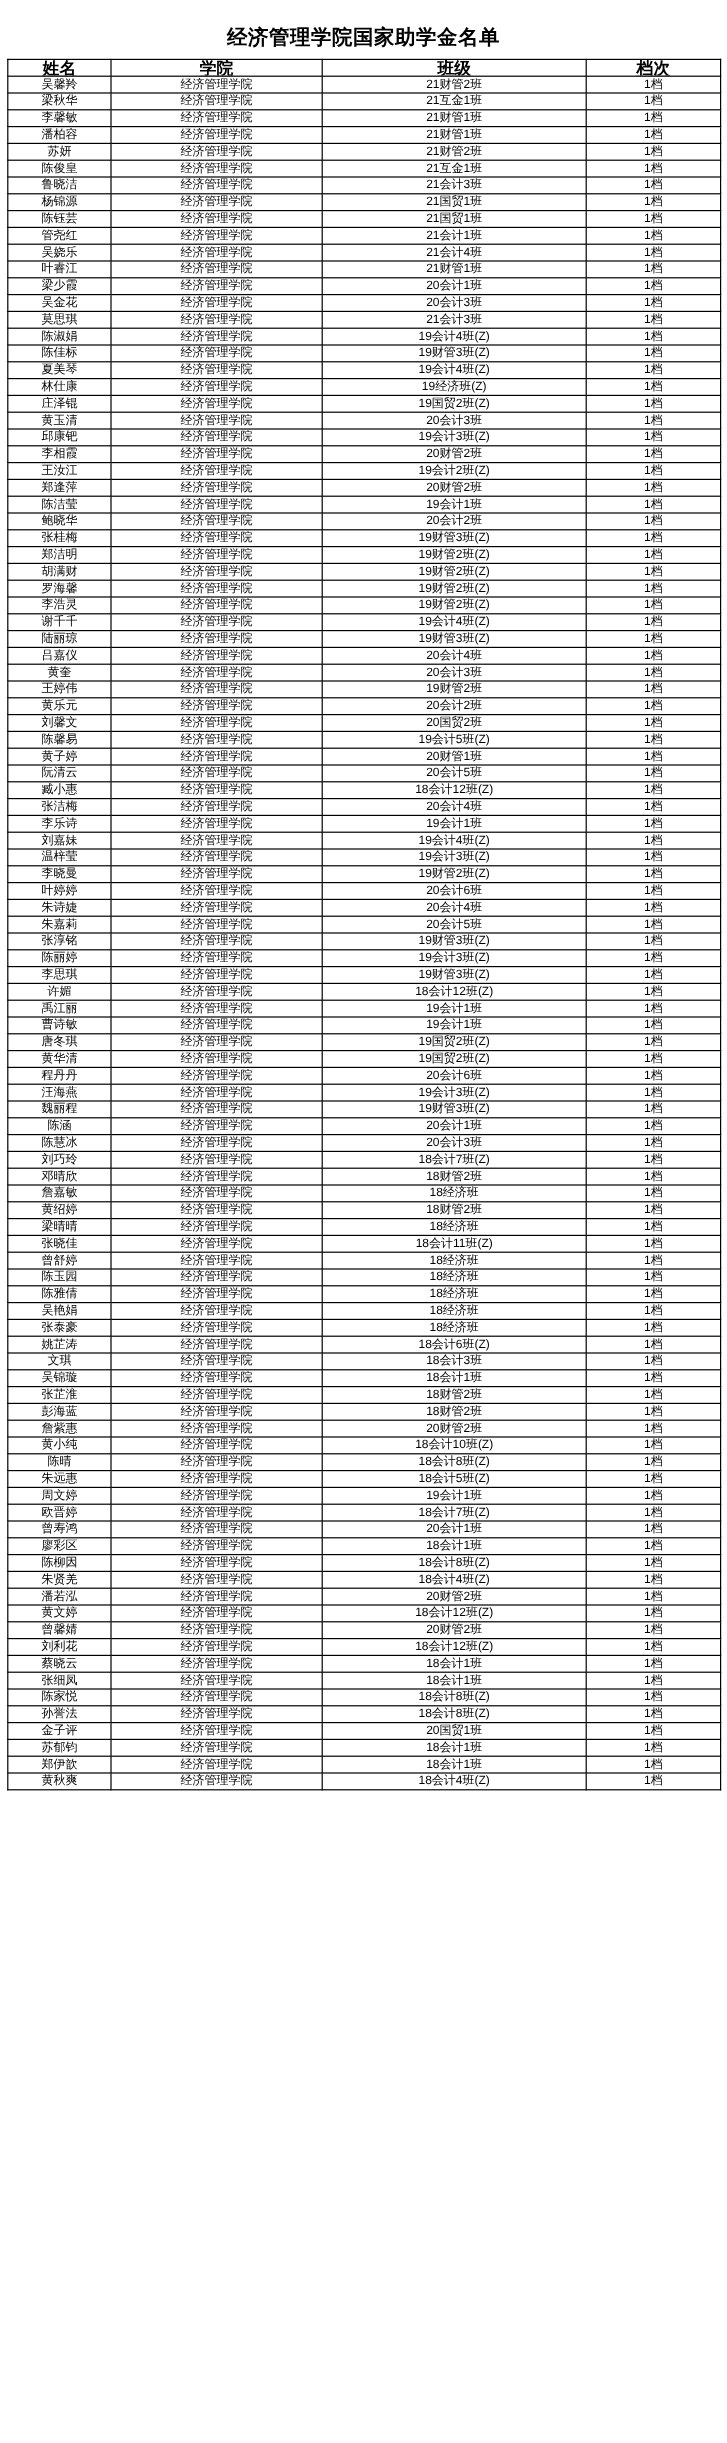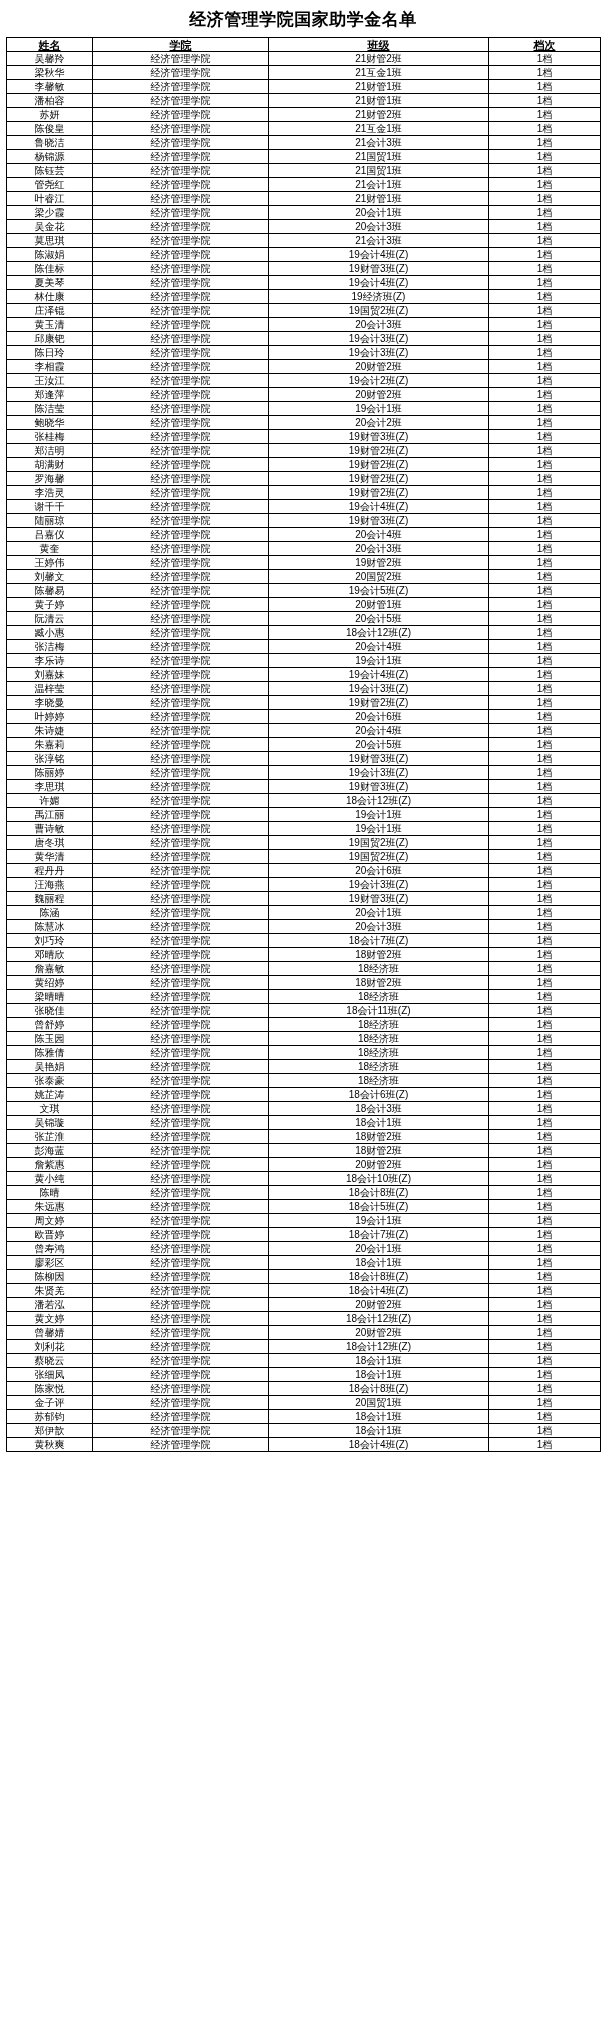--- a/index.html
+++ b/index.html
@@ -8,21 +8,21 @@
     background: #ffffff;
   }
   body {
     width: 606px;
     font-family: "Liberation Sans", sans-serif;
     color: #000000;
   }
   .page {
     width: 606px;
     box-sizing: border-box;
-    padding: 4px 6px 6px 6px;
+    padding: 16px 6px 6px 6px;
   }
   .doc-title {
     text-align: center;
     font-size: 17px;
     font-weight: bold;
     letter-spacing: 0.5px;
     margin: 4px 0 6px 0;
     font-family: "Liberation Serif", serif;
   }
   table.roster {
@@ -36,21 +36,21 @@
     line-height: 12px;
     height: 13px;
     padding: 0;
     text-align: center;
     vertical-align: middle;
     white-space: nowrap;
     overflow: hidden;
   }
   table.roster th {
     font-weight: bold;
-    font-size: 11px;
+    font-size: 14px;
     text-decoration: underline;
   }
   col.c-name  { width: 86px; }
   col.c-col   { width: 176px; }
   col.c-class { width: 220px; }
   col.c-level { width: 112px; }
 </style>
 </head>
 <body>
 
@@ -127,20 +127,26 @@
           <td>21国贸1班</td>
           <td>1档</td>
         </tr>
         <tr>
           <td>管尧红</td>
           <td>经济管理学院</td>
           <td>21会计1班</td>
           <td>1档</td>
         </tr>
         <tr>
+          <td>吴娆乐</td>
+          <td>经济管理学院</td>
+          <td>21会计4班</td>
+          <td>1档</td>
+        </tr>
+        <tr>
           <td>叶睿江</td>
           <td>经济管理学院</td>
           <td>21财管1班</td>
           <td>1档</td>
         </tr>
         <tr>
           <td>梁少霞</td>
           <td>经济管理学院</td>
           <td>20会计1班</td>
           <td>1档</td>
@@ -193,465 +199,471 @@
           <td>20会计3班</td>
           <td>1档</td>
         </tr>
         <tr>
           <td>邱康钯</td>
           <td>经济管理学院</td>
           <td>19会计3班(Z)</td>
           <td>1档</td>
         </tr>
         <tr>
-          <td>陈日玲</td>
+          <td>李相霞</td>
+          <td>经济管理学院</td>
+          <td>20财管2班</td>
+          <td>1档</td>
+        </tr>
+        <tr>
+          <td>王汝江</td>
+          <td>经济管理学院</td>
+          <td>19会计2班(Z)</td>
+          <td>1档</td>
+        </tr>
+        <tr>
+          <td>郑逢萍</td>
+          <td>经济管理学院</td>
+          <td>20财管2班</td>
+          <td>1档</td>
+        </tr>
+        <tr>
+          <td>陈洁莹</td>
+          <td>经济管理学院</td>
+          <td>19会计1班</td>
+          <td>1档</td>
+        </tr>
+        <tr>
+          <td>鲍晓华</td>
+          <td>经济管理学院</td>
+          <td>20会计2班</td>
+          <td>1档</td>
+        </tr>
+        <tr>
+          <td>张桂梅</td>
+          <td>经济管理学院</td>
+          <td>19财管3班(Z)</td>
+          <td>1档</td>
+        </tr>
+        <tr>
+          <td>郑洁明</td>
+          <td>经济管理学院</td>
+          <td>19财管2班(Z)</td>
+          <td>1档</td>
+        </tr>
+        <tr>
+          <td>胡满财</td>
+          <td>经济管理学院</td>
+          <td>19财管2班(Z)</td>
+          <td>1档</td>
+        </tr>
+        <tr>
+          <td>罗海馨</td>
+          <td>经济管理学院</td>
+          <td>19财管2班(Z)</td>
+          <td>1档</td>
+        </tr>
+        <tr>
+          <td>李浩灵</td>
+          <td>经济管理学院</td>
+          <td>19财管2班(Z)</td>
+          <td>1档</td>
+        </tr>
+        <tr>
+          <td>谢千千</td>
+          <td>经济管理学院</td>
+          <td>19会计4班(Z)</td>
+          <td>1档</td>
+        </tr>
+        <tr>
+          <td>陆丽琼</td>
+          <td>经济管理学院</td>
+          <td>19财管3班(Z)</td>
+          <td>1档</td>
+        </tr>
+        <tr>
+          <td>吕嘉仪</td>
+          <td>经济管理学院</td>
+          <td>20会计4班</td>
+          <td>1档</td>
+        </tr>
+        <tr>
+          <td>黄奎</td>
+          <td>经济管理学院</td>
+          <td>20会计3班</td>
+          <td>1档</td>
+        </tr>
+        <tr>
+          <td>王婷伟</td>
+          <td>经济管理学院</td>
+          <td>19财管2班</td>
+          <td>1档</td>
+        </tr>
+        <tr>
+          <td>黄乐元</td>
+          <td>经济管理学院</td>
+          <td>20会计2班</td>
+          <td>1档</td>
+        </tr>
+        <tr>
+          <td>刘馨文</td>
+          <td>经济管理学院</td>
+          <td>20国贸2班</td>
+          <td>1档</td>
+        </tr>
+        <tr>
+          <td>陈馨易</td>
+          <td>经济管理学院</td>
+          <td>19会计5班(Z)</td>
+          <td>1档</td>
+        </tr>
+        <tr>
+          <td>黄子婷</td>
+          <td>经济管理学院</td>
+          <td>20财管1班</td>
+          <td>1档</td>
+        </tr>
+        <tr>
+          <td>阮清云</td>
+          <td>经济管理学院</td>
+          <td>20会计5班</td>
+          <td>1档</td>
+        </tr>
+        <tr>
+          <td>臧小惠</td>
+          <td>经济管理学院</td>
+          <td>18会计12班(Z)</td>
+          <td>1档</td>
+        </tr>
+        <tr>
+          <td>张洁梅</td>
+          <td>经济管理学院</td>
+          <td>20会计4班</td>
+          <td>1档</td>
+        </tr>
+        <tr>
+          <td>李乐诗</td>
+          <td>经济管理学院</td>
+          <td>19会计1班</td>
+          <td>1档</td>
+        </tr>
+        <tr>
+          <td>刘嘉妹</td>
+          <td>经济管理学院</td>
+          <td>19会计4班(Z)</td>
+          <td>1档</td>
+        </tr>
+        <tr>
+          <td>温梓莹</td>
           <td>经济管理学院</td>
           <td>19会计3班(Z)</td>
           <td>1档</td>
         </tr>
         <tr>
-          <td>李相霞</td>
+          <td>李晓曼</td>
+          <td>经济管理学院</td>
+          <td>19财管2班(Z)</td>
+          <td>1档</td>
+        </tr>
+        <tr>
+          <td>叶婷婷</td>
+          <td>经济管理学院</td>
+          <td>20会计6班</td>
+          <td>1档</td>
+        </tr>
+        <tr>
+          <td>朱诗婕</td>
+          <td>经济管理学院</td>
+          <td>20会计4班</td>
+          <td>1档</td>
+        </tr>
+        <tr>
+          <td>朱嘉莉</td>
+          <td>经济管理学院</td>
+          <td>20会计5班</td>
+          <td>1档</td>
+        </tr>
+        <tr>
+          <td>张淳铭</td>
+          <td>经济管理学院</td>
+          <td>19财管3班(Z)</td>
+          <td>1档</td>
+        </tr>
+        <tr>
+          <td>陈丽婷</td>
+          <td>经济管理学院</td>
+          <td>19会计3班(Z)</td>
+          <td>1档</td>
+        </tr>
+        <tr>
+          <td>李思琪</td>
+          <td>经济管理学院</td>
+          <td>19财管3班(Z)</td>
+          <td>1档</td>
+        </tr>
+        <tr>
+          <td>许媚</td>
+          <td>经济管理学院</td>
+          <td>18会计12班(Z)</td>
+          <td>1档</td>
+        </tr>
+        <tr>
+          <td>禹江丽</td>
+          <td>经济管理学院</td>
+          <td>19会计1班</td>
+          <td>1档</td>
+        </tr>
+        <tr>
+          <td>曹诗敏</td>
+          <td>经济管理学院</td>
+          <td>19会计1班</td>
+          <td>1档</td>
+        </tr>
+        <tr>
+          <td>唐冬琪</td>
+          <td>经济管理学院</td>
+          <td>19国贸2班(Z)</td>
+          <td>1档</td>
+        </tr>
+        <tr>
+          <td>黄华清</td>
+          <td>经济管理学院</td>
+          <td>19国贸2班(Z)</td>
+          <td>1档</td>
+        </tr>
+        <tr>
+          <td>程丹丹</td>
+          <td>经济管理学院</td>
+          <td>20会计6班</td>
+          <td>1档</td>
+        </tr>
+        <tr>
+          <td>汪海燕</td>
+          <td>经济管理学院</td>
+          <td>19会计3班(Z)</td>
+          <td>1档</td>
+        </tr>
+        <tr>
+          <td>魏丽程</td>
+          <td>经济管理学院</td>
+          <td>19财管3班(Z)</td>
+          <td>1档</td>
+        </tr>
+        <tr>
+          <td>陈涵</td>
+          <td>经济管理学院</td>
+          <td>20会计1班</td>
+          <td>1档</td>
+        </tr>
+        <tr>
+          <td>陈慧冰</td>
+          <td>经济管理学院</td>
+          <td>20会计3班</td>
+          <td>1档</td>
+        </tr>
+        <tr>
+          <td>刘巧玲</td>
+          <td>经济管理学院</td>
+          <td>18会计7班(Z)</td>
+          <td>1档</td>
+        </tr>
+        <tr>
+          <td>邓晴欣</td>
+          <td>经济管理学院</td>
+          <td>18财管2班</td>
+          <td>1档</td>
+        </tr>
+        <tr>
+          <td>詹嘉敏</td>
+          <td>经济管理学院</td>
+          <td>18经济班</td>
+          <td>1档</td>
+        </tr>
+        <tr>
+          <td>黄绍婷</td>
+          <td>经济管理学院</td>
+          <td>18财管2班</td>
+          <td>1档</td>
+        </tr>
+        <tr>
+          <td>梁晴晴</td>
+          <td>经济管理学院</td>
+          <td>18经济班</td>
+          <td>1档</td>
+        </tr>
+        <tr>
+          <td>张晓佳</td>
+          <td>经济管理学院</td>
+          <td>18会计11班(Z)</td>
+          <td>1档</td>
+        </tr>
+        <tr>
+          <td>曾舒婷</td>
+          <td>经济管理学院</td>
+          <td>18经济班</td>
+          <td>1档</td>
+        </tr>
+        <tr>
+          <td>陈玉园</td>
+          <td>经济管理学院</td>
+          <td>18经济班</td>
+          <td>1档</td>
+        </tr>
+        <tr>
+          <td>陈雅倩</td>
+          <td>经济管理学院</td>
+          <td>18经济班</td>
+          <td>1档</td>
+        </tr>
+        <tr>
+          <td>吴艳娟</td>
+          <td>经济管理学院</td>
+          <td>18经济班</td>
+          <td>1档</td>
+        </tr>
+        <tr>
+          <td>张泰豪</td>
+          <td>经济管理学院</td>
+          <td>18经济班</td>
+          <td>1档</td>
+        </tr>
+        <tr>
+          <td>姚芷涛</td>
+          <td>经济管理学院</td>
+          <td>18会计6班(Z)</td>
+          <td>1档</td>
+        </tr>
+        <tr>
+          <td>文琪</td>
+          <td>经济管理学院</td>
+          <td>18会计3班</td>
+          <td>1档</td>
+        </tr>
+        <tr>
+          <td>吴锦璇</td>
+          <td>经济管理学院</td>
+          <td>18会计1班</td>
+          <td>1档</td>
+        </tr>
+        <tr>
+          <td>张芷淮</td>
+          <td>经济管理学院</td>
+          <td>18财管2班</td>
+          <td>1档</td>
+        </tr>
+        <tr>
+          <td>彭海蓝</td>
+          <td>经济管理学院</td>
+          <td>18财管2班</td>
+          <td>1档</td>
+        </tr>
+        <tr>
+          <td>詹紫惠</td>
           <td>经济管理学院</td>
           <td>20财管2班</td>
           <td>1档</td>
         </tr>
         <tr>
-          <td>王汝江</td>
-          <td>经济管理学院</td>
-          <td>19会计2班(Z)</td>
-          <td>1档</td>
-        </tr>
-        <tr>
-          <td>郑逢萍</td>
+          <td>黄小纯</td>
+          <td>经济管理学院</td>
+          <td>18会计10班(Z)</td>
+          <td>1档</td>
+        </tr>
+        <tr>
+          <td>陈晴</td>
+          <td>经济管理学院</td>
+          <td>18会计8班(Z)</td>
+          <td>1档</td>
+        </tr>
+        <tr>
+          <td>朱远惠</td>
+          <td>经济管理学院</td>
+          <td>18会计5班(Z)</td>
+          <td>1档</td>
+        </tr>
+        <tr>
+          <td>周文婷</td>
+          <td>经济管理学院</td>
+          <td>19会计1班</td>
+          <td>1档</td>
+        </tr>
+        <tr>
+          <td>欧晋婷</td>
+          <td>经济管理学院</td>
+          <td>18会计7班(Z)</td>
+          <td>1档</td>
+        </tr>
+        <tr>
+          <td>曾寿鸿</td>
+          <td>经济管理学院</td>
+          <td>20会计1班</td>
+          <td>1档</td>
+        </tr>
+        <tr>
+          <td>廖彩区</td>
+          <td>经济管理学院</td>
+          <td>18会计1班</td>
+          <td>1档</td>
+        </tr>
+        <tr>
+          <td>陈柳因</td>
+          <td>经济管理学院</td>
+          <td>18会计8班(Z)</td>
+          <td>1档</td>
+        </tr>
+        <tr>
+          <td>朱贤羌</td>
+          <td>经济管理学院</td>
+          <td>18会计4班(Z)</td>
+          <td>1档</td>
+        </tr>
+        <tr>
+          <td>潘若泓</td>
           <td>经济管理学院</td>
           <td>20财管2班</td>
           <td>1档</td>
         </tr>
         <tr>
-          <td>陈洁莹</td>
-          <td>经济管理学院</td>
-          <td>19会计1班</td>
-          <td>1档</td>
-        </tr>
-        <tr>
-          <td>鲍晓华</td>
-          <td>经济管理学院</td>
-          <td>20会计2班</td>
-          <td>1档</td>
-        </tr>
-        <tr>
-          <td>张桂梅</td>
-          <td>经济管理学院</td>
-          <td>19财管3班(Z)</td>
-          <td>1档</td>
-        </tr>
-        <tr>
-          <td>郑洁明</td>
-          <td>经济管理学院</td>
-          <td>19财管2班(Z)</td>
-          <td>1档</td>
-        </tr>
-        <tr>
-          <td>胡满财</td>
-          <td>经济管理学院</td>
-          <td>19财管2班(Z)</td>
-          <td>1档</td>
-        </tr>
-        <tr>
-          <td>罗海馨</td>
-          <td>经济管理学院</td>
-          <td>19财管2班(Z)</td>
-          <td>1档</td>
-        </tr>
-        <tr>
-          <td>李浩灵</td>
-          <td>经济管理学院</td>
-          <td>19财管2班(Z)</td>
-          <td>1档</td>
-        </tr>
-        <tr>
-          <td>谢千千</td>
-          <td>经济管理学院</td>
-          <td>19会计4班(Z)</td>
-          <td>1档</td>
-        </tr>
-        <tr>
-          <td>陆丽琼</td>
-          <td>经济管理学院</td>
-          <td>19财管3班(Z)</td>
-          <td>1档</td>
-        </tr>
-        <tr>
-          <td>吕嘉仪</td>
-          <td>经济管理学院</td>
-          <td>20会计4班</td>
-          <td>1档</td>
-        </tr>
-        <tr>
-          <td>黄奎</td>
-          <td>经济管理学院</td>
-          <td>20会计3班</td>
-          <td>1档</td>
-        </tr>
-        <tr>
-          <td>王婷伟</td>
-          <td>经济管理学院</td>
-          <td>19财管2班</td>
-          <td>1档</td>
-        </tr>
-        <tr>
-          <td>刘馨文</td>
-          <td>经济管理学院</td>
-          <td>20国贸2班</td>
-          <td>1档</td>
-        </tr>
-        <tr>
-          <td>陈馨易</td>
-          <td>经济管理学院</td>
-          <td>19会计5班(Z)</td>
-          <td>1档</td>
-        </tr>
-        <tr>
-          <td>黄子婷</td>
-          <td>经济管理学院</td>
-          <td>20财管1班</td>
-          <td>1档</td>
-        </tr>
-        <tr>
-          <td>阮清云</td>
-          <td>经济管理学院</td>
-          <td>20会计5班</td>
-          <td>1档</td>
-        </tr>
-        <tr>
-          <td>臧小惠</td>
+          <td>黄文婷</td>
           <td>经济管理学院</td>
           <td>18会计12班(Z)</td>
           <td>1档</td>
         </tr>
         <tr>
-          <td>张洁梅</td>
-          <td>经济管理学院</td>
-          <td>20会计4班</td>
-          <td>1档</td>
-        </tr>
-        <tr>
-          <td>李乐诗</td>
-          <td>经济管理学院</td>
-          <td>19会计1班</td>
-          <td>1档</td>
-        </tr>
-        <tr>
-          <td>刘嘉妹</td>
-          <td>经济管理学院</td>
-          <td>19会计4班(Z)</td>
-          <td>1档</td>
-        </tr>
-        <tr>
-          <td>温梓莹</td>
-          <td>经济管理学院</td>
-          <td>19会计3班(Z)</td>
-          <td>1档</td>
-        </tr>
-        <tr>
-          <td>李晓曼</td>
-          <td>经济管理学院</td>
-          <td>19财管2班(Z)</td>
-          <td>1档</td>
-        </tr>
-        <tr>
-          <td>叶婷婷</td>
-          <td>经济管理学院</td>
-          <td>20会计6班</td>
-          <td>1档</td>
-        </tr>
-        <tr>
-          <td>朱诗婕</td>
-          <td>经济管理学院</td>
-          <td>20会计4班</td>
-          <td>1档</td>
-        </tr>
-        <tr>
-          <td>朱嘉莉</td>
-          <td>经济管理学院</td>
-          <td>20会计5班</td>
-          <td>1档</td>
-        </tr>
-        <tr>
-          <td>张淳铭</td>
-          <td>经济管理学院</td>
-          <td>19财管3班(Z)</td>
-          <td>1档</td>
-        </tr>
-        <tr>
-          <td>陈丽婷</td>
-          <td>经济管理学院</td>
-          <td>19会计3班(Z)</td>
-          <td>1档</td>
-        </tr>
-        <tr>
-          <td>李思琪</td>
-          <td>经济管理学院</td>
-          <td>19财管3班(Z)</td>
-          <td>1档</td>
-        </tr>
-        <tr>
-          <td>许媚</td>
+          <td>曾馨婧</td>
+          <td>经济管理学院</td>
+          <td>20财管2班</td>
+          <td>1档</td>
+        </tr>
+        <tr>
+          <td>刘利花</td>
           <td>经济管理学院</td>
           <td>18会计12班(Z)</td>
           <td>1档</td>
         </tr>
         <tr>
-          <td>禹江丽</td>
-          <td>经济管理学院</td>
-          <td>19会计1班</td>
-          <td>1档</td>
-        </tr>
-        <tr>
-          <td>曹诗敏</td>
-          <td>经济管理学院</td>
-          <td>19会计1班</td>
-          <td>1档</td>
-        </tr>
-        <tr>
-          <td>唐冬琪</td>
-          <td>经济管理学院</td>
-          <td>19国贸2班(Z)</td>
-          <td>1档</td>
-        </tr>
-        <tr>
-          <td>黄华清</td>
-          <td>经济管理学院</td>
-          <td>19国贸2班(Z)</td>
-          <td>1档</td>
-        </tr>
-        <tr>
-          <td>程丹丹</td>
-          <td>经济管理学院</td>
-          <td>20会计6班</td>
-          <td>1档</td>
-        </tr>
-        <tr>
-          <td>汪海燕</td>
-          <td>经济管理学院</td>
-          <td>19会计3班(Z)</td>
-          <td>1档</td>
-        </tr>
-        <tr>
-          <td>魏丽程</td>
-          <td>经济管理学院</td>
-          <td>19财管3班(Z)</td>
-          <td>1档</td>
-        </tr>
-        <tr>
-          <td>陈涵</td>
-          <td>经济管理学院</td>
-          <td>20会计1班</td>
-          <td>1档</td>
-        </tr>
-        <tr>
-          <td>陈慧冰</td>
-          <td>经济管理学院</td>
-          <td>20会计3班</td>
-          <td>1档</td>
-        </tr>
-        <tr>
-          <td>刘巧玲</td>
-          <td>经济管理学院</td>
-          <td>18会计7班(Z)</td>
-          <td>1档</td>
-        </tr>
-        <tr>
-          <td>邓晴欣</td>
-          <td>经济管理学院</td>
-          <td>18财管2班</td>
-          <td>1档</td>
-        </tr>
-        <tr>
-          <td>詹嘉敏</td>
-          <td>经济管理学院</td>
-          <td>18经济班</td>
-          <td>1档</td>
-        </tr>
-        <tr>
-          <td>黄绍婷</td>
-          <td>经济管理学院</td>
-          <td>18财管2班</td>
-          <td>1档</td>
-        </tr>
-        <tr>
-          <td>梁晴晴</td>
-          <td>经济管理学院</td>
-          <td>18经济班</td>
-          <td>1档</td>
-        </tr>
-        <tr>
-          <td>张晓佳</td>
-          <td>经济管理学院</td>
-          <td>18会计11班(Z)</td>
-          <td>1档</td>
-        </tr>
-        <tr>
-          <td>曾舒婷</td>
-          <td>经济管理学院</td>
-          <td>18经济班</td>
-          <td>1档</td>
-        </tr>
-        <tr>
-          <td>陈玉园</td>
-          <td>经济管理学院</td>
-          <td>18经济班</td>
-          <td>1档</td>
-        </tr>
-        <tr>
-          <td>陈雅倩</td>
-          <td>经济管理学院</td>
-          <td>18经济班</td>
-          <td>1档</td>
-        </tr>
-        <tr>
-          <td>吴艳娟</td>
-          <td>经济管理学院</td>
-          <td>18经济班</td>
-          <td>1档</td>
-        </tr>
-        <tr>
-          <td>张泰豪</td>
-          <td>经济管理学院</td>
-          <td>18经济班</td>
-          <td>1档</td>
-        </tr>
-        <tr>
-          <td>姚芷涛</td>
-          <td>经济管理学院</td>
-          <td>18会计6班(Z)</td>
-          <td>1档</td>
-        </tr>
-        <tr>
-          <td>文琪</td>
-          <td>经济管理学院</td>
-          <td>18会计3班</td>
-          <td>1档</td>
-        </tr>
-        <tr>
-          <td>吴锦璇</td>
+          <td>蔡晓云</td>
           <td>经济管理学院</td>
           <td>18会计1班</td>
           <td>1档</td>
         </tr>
         <tr>
-          <td>张芷淮</td>
-          <td>经济管理学院</td>
-          <td>18财管2班</td>
-          <td>1档</td>
-        </tr>
-        <tr>
-          <td>彭海蓝</td>
-          <td>经济管理学院</td>
-          <td>18财管2班</td>
-          <td>1档</td>
-        </tr>
-        <tr>
-          <td>詹紫惠</td>
-          <td>经济管理学院</td>
-          <td>20财管2班</td>
-          <td>1档</td>
-        </tr>
-        <tr>
-          <td>黄小纯</td>
-          <td>经济管理学院</td>
-          <td>18会计10班(Z)</td>
-          <td>1档</td>
-        </tr>
-        <tr>
-          <td>陈晴</td>
+          <td>张细凤</td>
+          <td>经济管理学院</td>
+          <td>18会计1班</td>
+          <td>1档</td>
+        </tr>
+        <tr>
+          <td>陈家悦</td>
           <td>经济管理学院</td>
           <td>18会计8班(Z)</td>
           <td>1档</td>
         </tr>
         <tr>
-          <td>朱远惠</td>
-          <td>经济管理学院</td>
-          <td>18会计5班(Z)</td>
-          <td>1档</td>
-        </tr>
-        <tr>
-          <td>周文婷</td>
-          <td>经济管理学院</td>
-          <td>19会计1班</td>
-          <td>1档</td>
-        </tr>
-        <tr>
-          <td>欧晋婷</td>
-          <td>经济管理学院</td>
-          <td>18会计7班(Z)</td>
-          <td>1档</td>
-        </tr>
-        <tr>
-          <td>曾寿鸿</td>
-          <td>经济管理学院</td>
-          <td>20会计1班</td>
-          <td>1档</td>
-        </tr>
-        <tr>
-          <td>廖彩区</td>
-          <td>经济管理学院</td>
-          <td>18会计1班</td>
-          <td>1档</td>
-        </tr>
-        <tr>
-          <td>陈柳因</td>
-          <td>经济管理学院</td>
-          <td>18会计8班(Z)</td>
-          <td>1档</td>
-        </tr>
-        <tr>
-          <td>朱贤羌</td>
-          <td>经济管理学院</td>
-          <td>18会计4班(Z)</td>
-          <td>1档</td>
-        </tr>
-        <tr>
-          <td>潘若泓</td>
-          <td>经济管理学院</td>
-          <td>20财管2班</td>
-          <td>1档</td>
-        </tr>
-        <tr>
-          <td>黄文婷</td>
-          <td>经济管理学院</td>
-          <td>18会计12班(Z)</td>
-          <td>1档</td>
-        </tr>
-        <tr>
-          <td>曾馨婧</td>
-          <td>经济管理学院</td>
-          <td>20财管2班</td>
-          <td>1档</td>
-        </tr>
-        <tr>
-          <td>刘利花</td>
-          <td>经济管理学院</td>
-          <td>18会计12班(Z)</td>
-          <td>1档</td>
-        </tr>
-        <tr>
-          <td>蔡晓云</td>
-          <td>经济管理学院</td>
-          <td>18会计1班</td>
-          <td>1档</td>
-        </tr>
-        <tr>
-          <td>张细凤</td>
-          <td>经济管理学院</td>
-          <td>18会计1班</td>
-          <td>1档</td>
-        </tr>
-        <tr>
-          <td>陈家悦</td>
+          <td>孙誉法</td>
           <td>经济管理学院</td>
           <td>18会计8班(Z)</td>
           <td>1档</td>
         </tr>
         <tr>
           <td>金子评</td>
           <td>经济管理学院</td>
           <td>20国贸1班</td>
           <td>1档</td>
         </tr>

